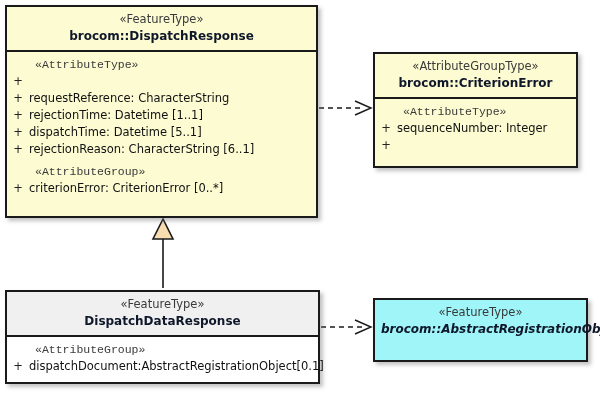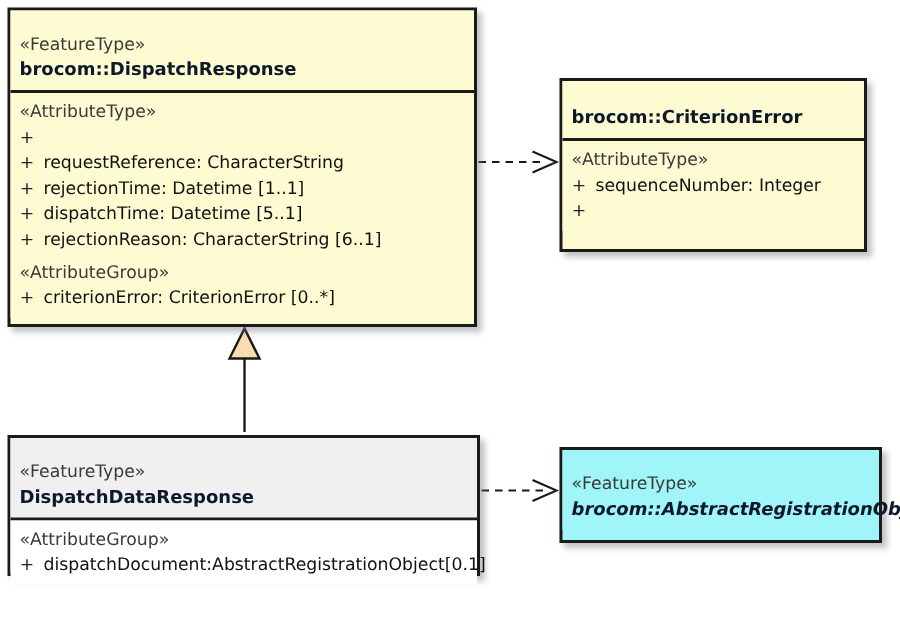--- a/index.html
+++ b/index.html
@@ -19,21 +19,22 @@
 
   
   .uml-box {
     position: absolute;
     box-sizing: border-box;
     border: 2px solid #1a1a1a;
     box-shadow: 3px 3px 4px rgba(120,120,120,0.45);
   }
   .uml-header {
     box-sizing: border-box;
-    padding: 15px 6px 6px 6px;
+    text-align: center;
+    padding: 5px 6px 6px 6px;
     border-bottom: 2px solid #1a1a1a;
   }
   .uml-header.no-divider { border-bottom: none; }
   .stereotype {
     font-size: 11.5px;
     color: #3a3a3a;
     line-height: 15px;
     white-space: nowrap;
   }
   .classname {
@@ -48,22 +49,23 @@
     font-style: italic;
   }
   .uml-body {
     box-sizing: border-box;
     padding: 4px 0 5px 0;
   }
   .group-label {
     font-size: 11.5px;
     color: #3a3a3a;
     line-height: 17px;
-    padding-left: 6px;
-    white-space: nowrap;
+    padding-left: 28px;
+    white-space: nowrap;
+    font-family: Liberation Mono, monospace;
   }
   .attr-row {
     display: flex;
     align-items: baseline;
     line-height: 17px;
     white-space: nowrap;
   }
   .attr-vis {
     width: 22px;
     text-align: center;
@@ -154,20 +156,21 @@
 
       <div class="attr-row">
         <span class="attr-vis">+</span>
         <span class="attr-text">criterionError: CriterionError [0..*]</span>
       </div>
     </div>
   </div>
 
   <div class="uml-box pal-yellow" style="left:373px; top:52px; width:205px; height:116px;">
     <div class="uml-header">
+      <div class="stereotype">«AttributeGroupType»</div>
       <div class="classname">brocom::CriterionError</div>
     </div>
     <div class="uml-body">
       <div class="group-label">«AttributeType»</div>
       <div class="attr-row">
         <span class="attr-vis">+</span>
         <span class="attr-text">sequenceNumber: Integer</span>
       </div>
       <div class="attr-row">
         <span class="attr-vis">+</span>

